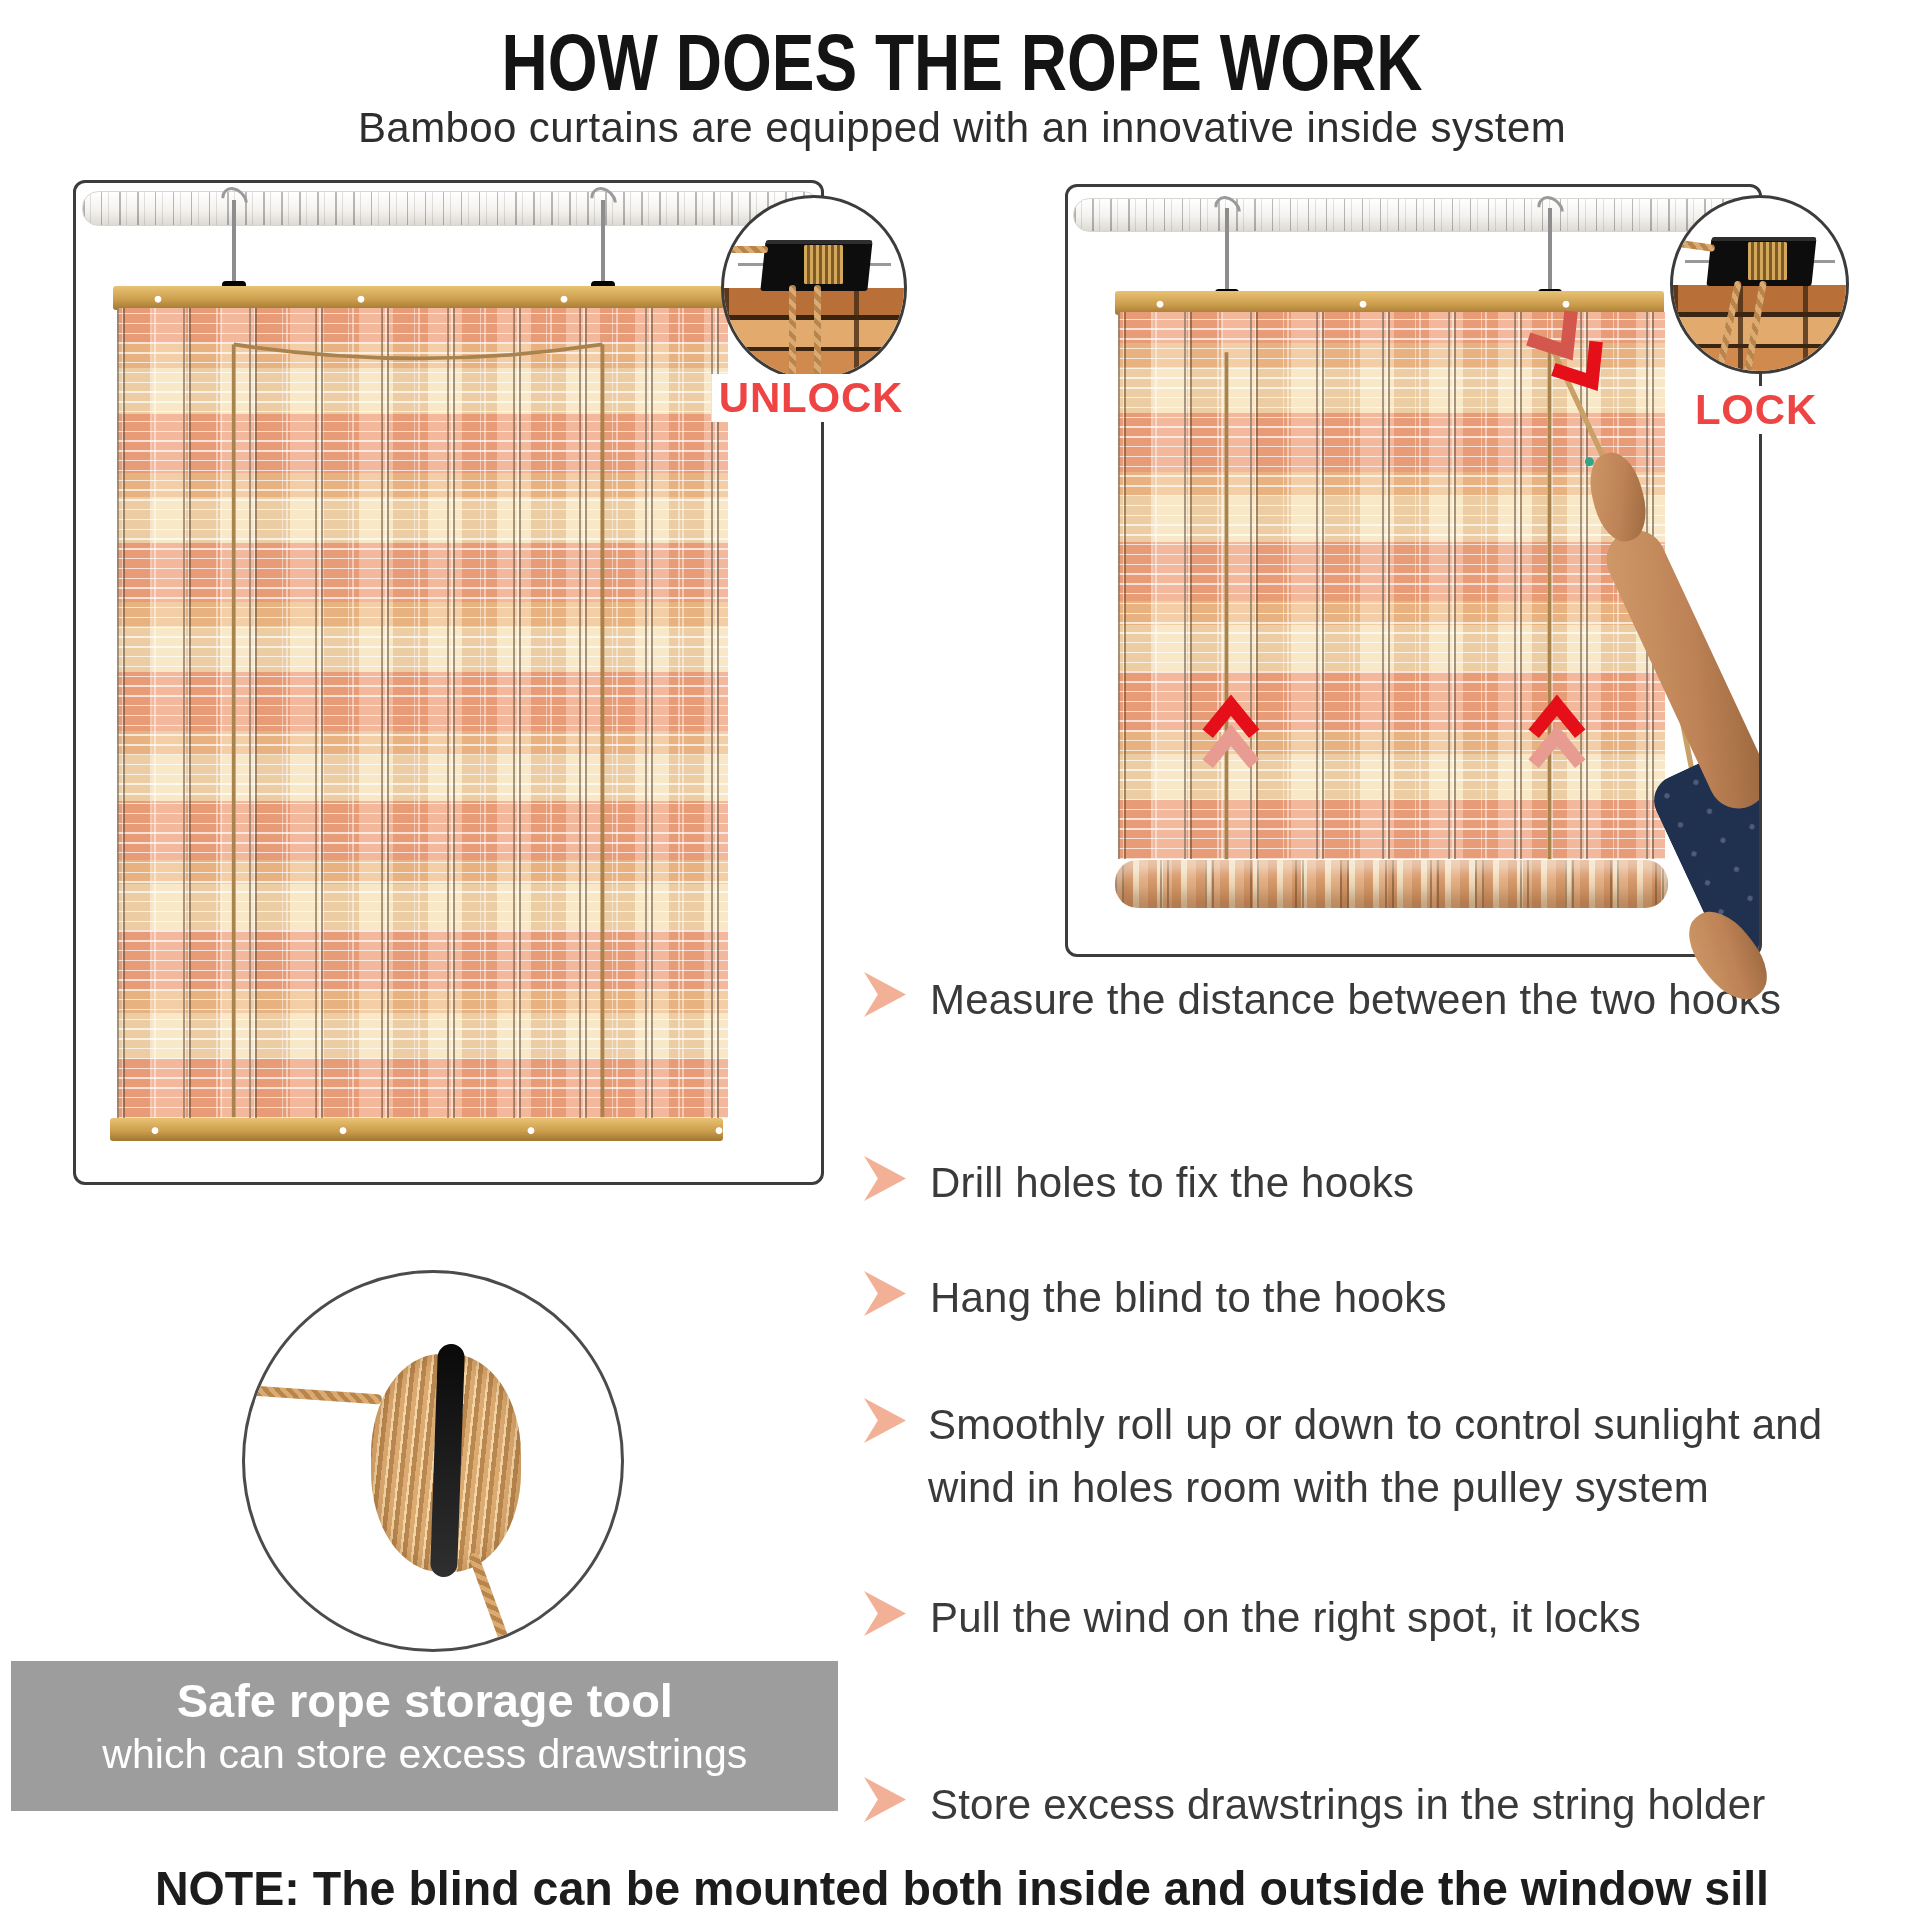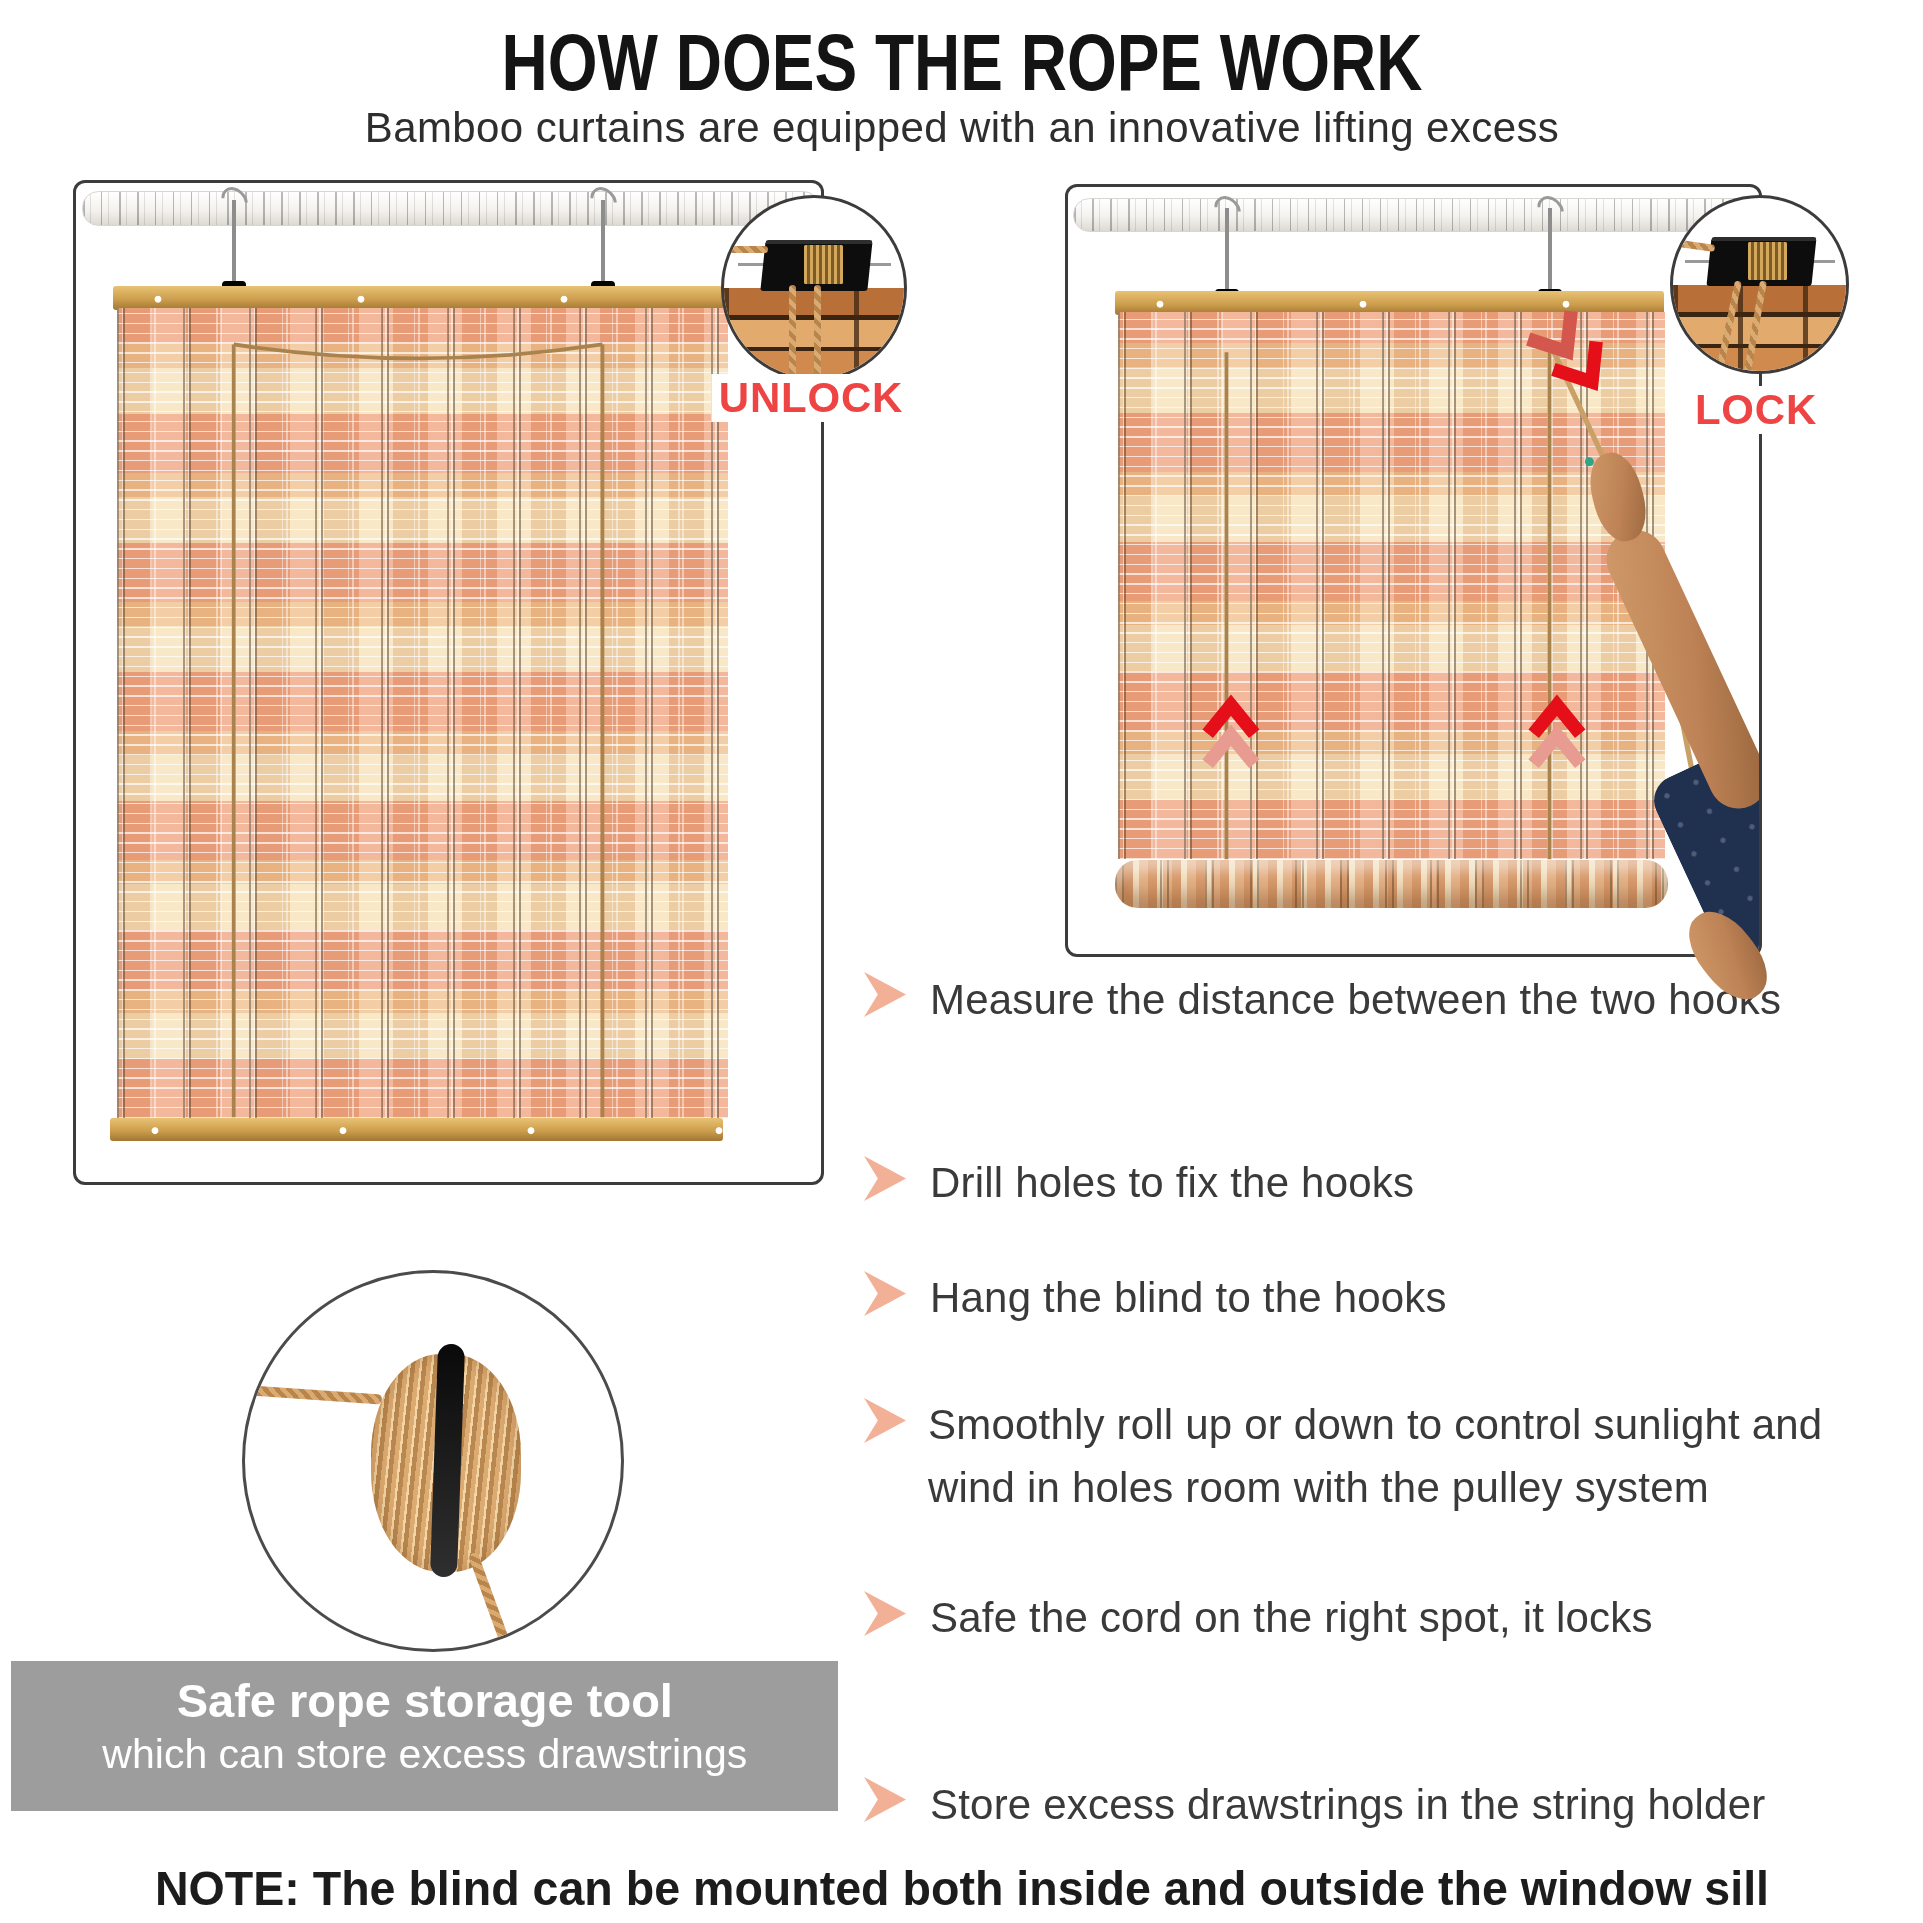--- a/index.html
+++ b/index.html
@@ -96,21 +96,21 @@
   .step-text span:empty{display:none;}
   .note{position:absolute;top:1861px;left:0;right:0;text-align:center;font-size:48px;font-weight:bold;
         color:#1c1c1c;transform:scaleX(.97);white-space:nowrap;}
 </style>
 </head>
 <body>
 
 <div class="page">
 
   <div class="title">HOW DOES THE ROPE WORK</div>
-  <div class="subtitle">Bamboo curtains are equipped with an innovative lifting excess</div>
+  <div class="subtitle">Bamboo curtains are equipped with an innovative inside system</div>
 
   <div class="panel panel-left">
     <div class="rod" style="left:6px;top:7.5px;width:736px;"></div>
 
     <div class="hook-wire" style="left:156px;top:16.5px;height:84px;"></div>
     <div class="hook-curl" style="left:147px;top:3px;"></div>
     <div class="hook-clip" style="left:146px;top:98px;"></div>
     <div class="hook-wire" style="left:525px;top:16.5px;height:84px;"></div>
     <div class="hook-curl" style="left:516px;top:3px;"></div>
     <div class="hook-clip" style="left:515px;top:98px;"></div>
@@ -222,21 +222,21 @@
   <div class="step">
     <span class="step-arrow" style="top:1398px;"></span>
     <div class="step-text" style="top:1393px;width:996px;left:928px;">
       <span>Smoothly roll up or down to control sunlight and</span>
       <span>wind in holes room with the pulley system</span>
     </div>
   </div>
   <div class="step">
     <span class="step-arrow" style="top:1591px;"></span>
     <div class="step-text" style="top:1586px;width:909px;">
-      <span>Safe the cord on the right spot, it locks</span>
+      <span>Pull the wind on the right spot, it locks</span>
     </div>
   </div>
   <div class="step">
     <span class="step-arrow" style="top:1777px;"></span>
     <div class="step-text" style="top:1773px;width:999px;">
       <span>Store excess drawstrings in the string holder</span>
 
     </div>
   </div>
 

